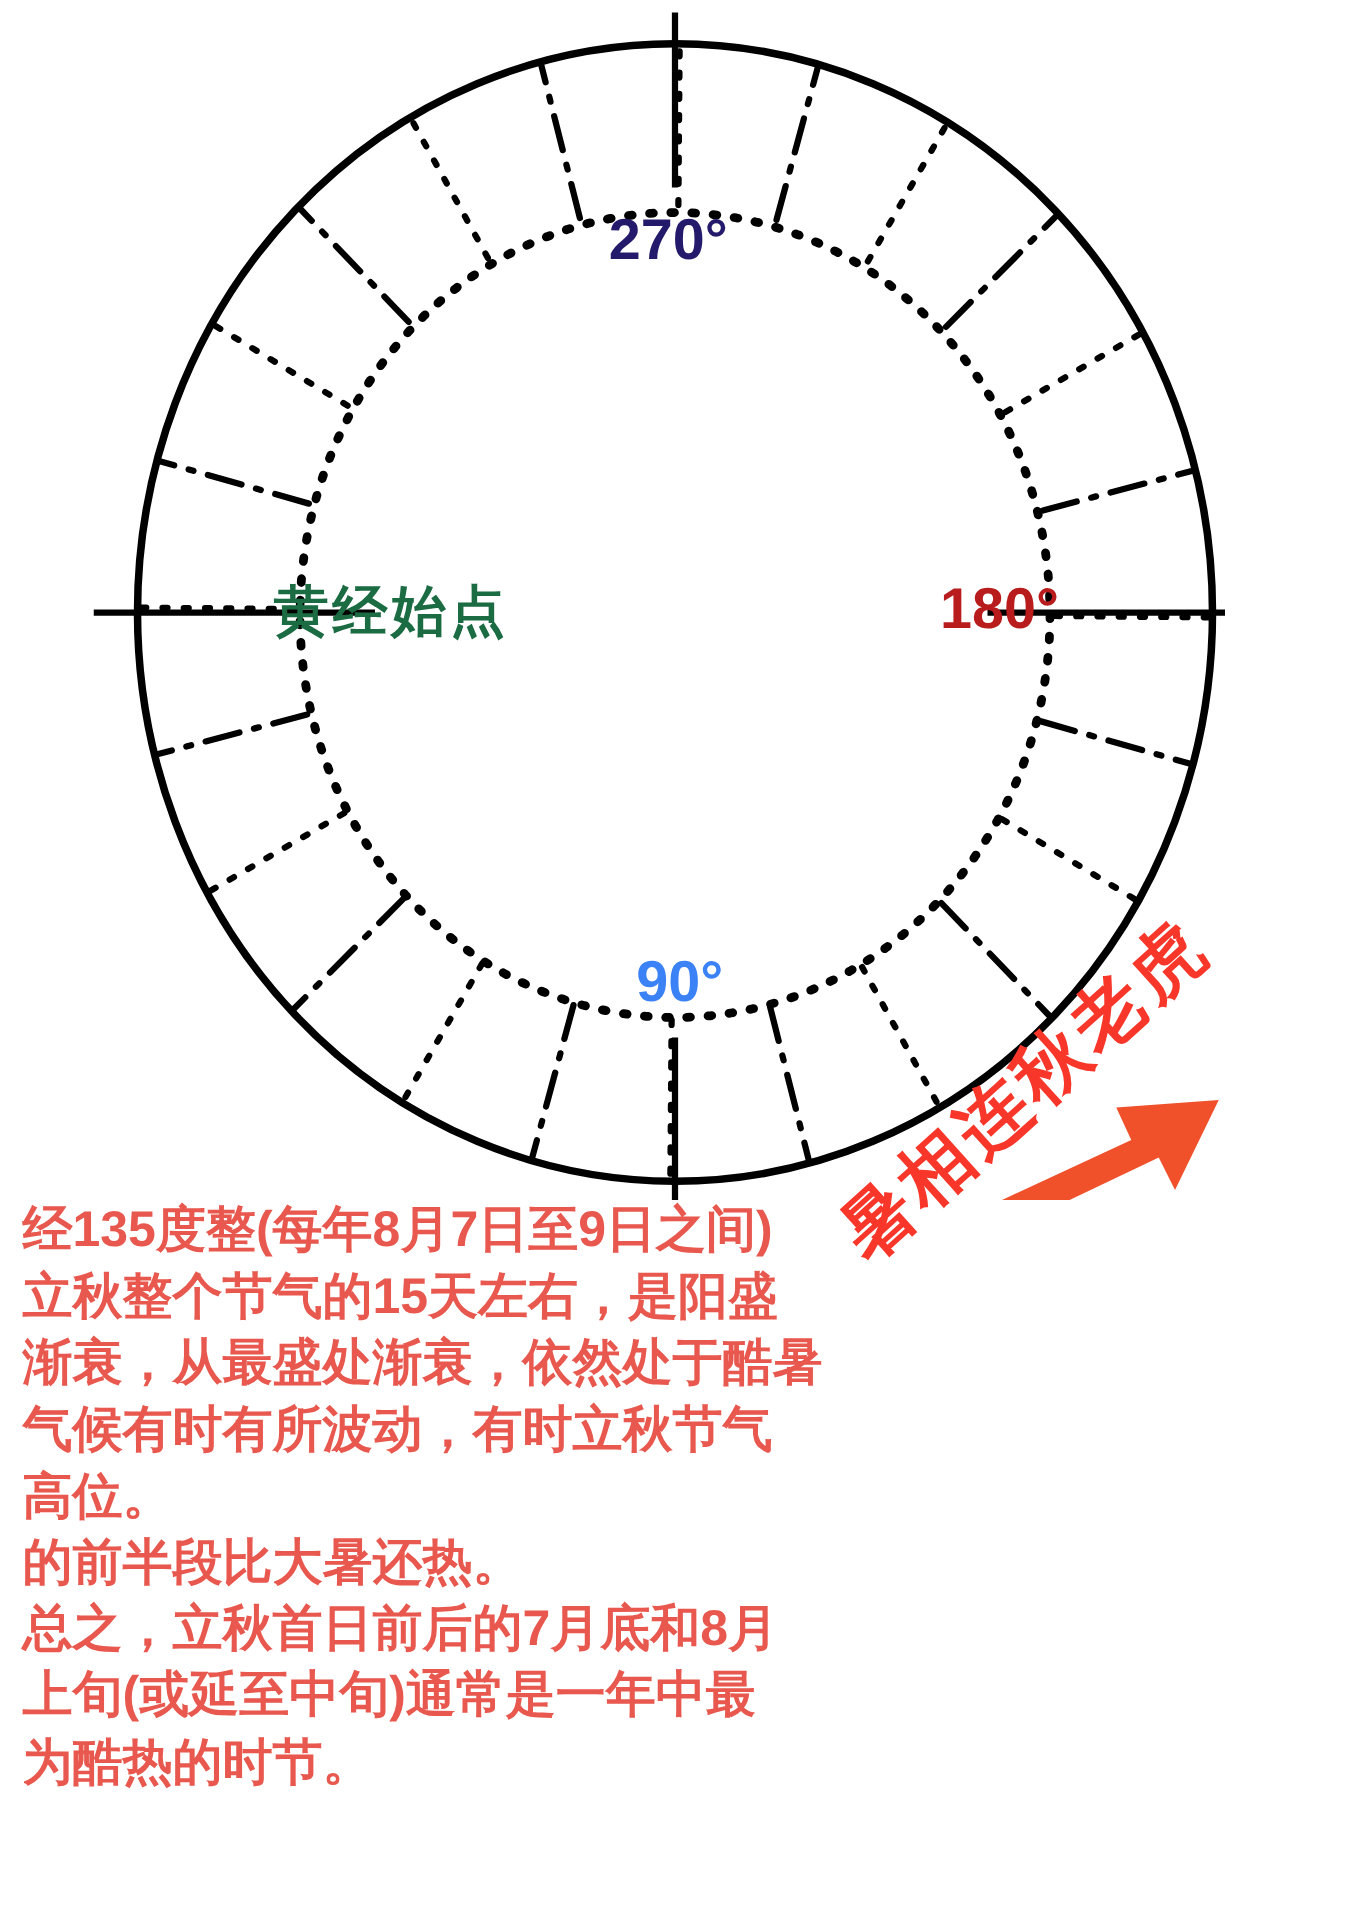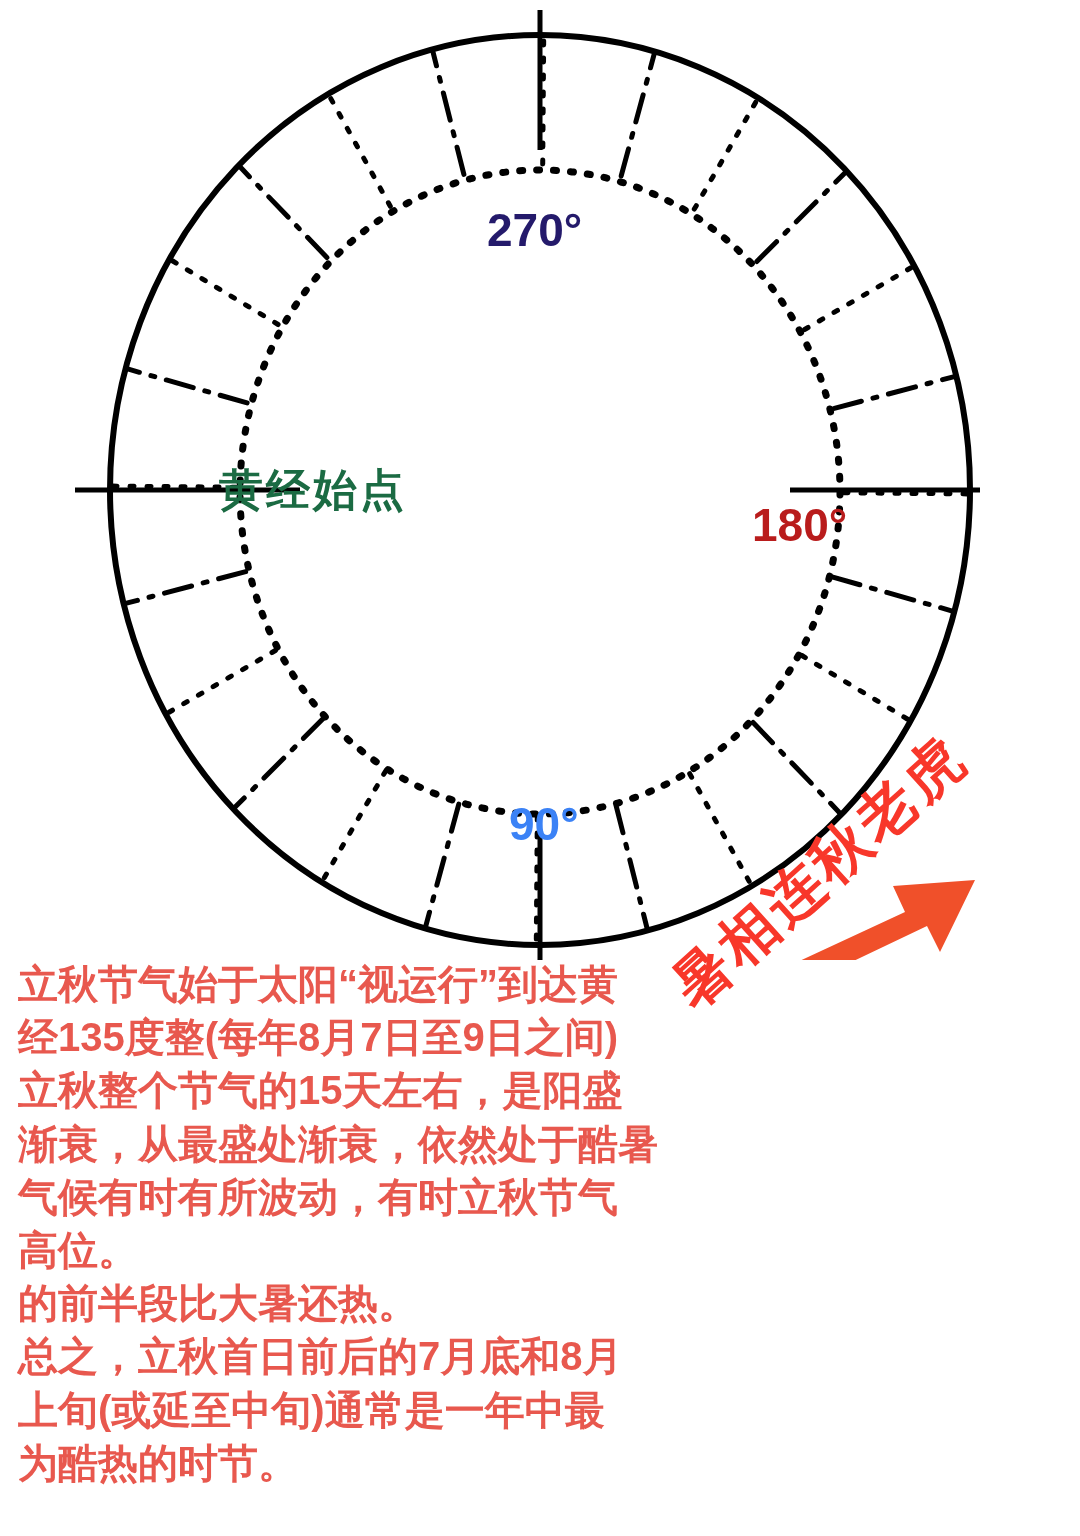--- a/index.html
+++ b/index.html
@@ -7,21 +7,21 @@
     width:1080px;height:1536px;position:relative;overflow:hidden;
     font-family:"Liberation Sans","DejaVu Sans",sans-serif;
   }
   #diagram{position:absolute;left:0;top:0;width:1080px;height:960px;}
   #diagram svg{position:absolute;left:0;top:0;}
 
   .lbl{position:absolute;white-space:nowrap;font-weight:700;
        transform-origin:50% 50%;line-height:1;}
   .term{font-size:43px;letter-spacing:2px;}
   .zodiac{font-size:31px;letter-spacing:3px;}
-  .deg{font-size:46px;font-weight:800;letter-spacing:0px;margin-top:39px;}
+  .deg{font-size:46px;font-weight:800;letter-spacing:0px;}
   .startpt{font-size:44px;font-weight:700;letter-spacing:3px;color:#1b6b43;}
 
   .redslogan{
     position:absolute;white-space:nowrap;color:#f8372a;
     font-size:58px;font-weight:800;letter-spacing:4px;
     transform-origin:0 0;
   }
 
   #bodytext{
     position:absolute;left:18px;top:958px;width:660px;
@@ -119,21 +119,20 @@
       <div class="lbl deg" style="color: #b91c1c; left: 752px; top: 463px;">180°</div>
       <div class="lbl deg" style="color: #3b82f6; left: 509px; top: 762px;">90°</div>
     </div>
 
   <div class="redslogan" style="left:655px;top:968px;transform:rotate(-42deg);">暑相连秋老虎</div>
 
   <div class="lbl startpt" style="left:219px;top:468px;">黄经始点</div>
 </div>
 
 <div id="bodytext" style="color: rgb(232, 88, 78);">
-    <p>立秋节气始于太阳“视运行”到达黄</p>
     <p>经135度整(每年8月7日至9日之间)</p>
     <p>立秋整个节气的15天左右，是阳盛</p>
     <p>渐衰，从最盛处渐衰，依然处于酷暑</p>
     <p>气候有时有所波动，有时立秋节气</p>
     <p>高位。</p>
     <p>的前半段比大暑还热。</p>
     <p>总之，立秋首日前后的7月底和8月</p>
     <p>上旬(或延至中旬)通常是一年中最</p>
     <p>为酷热的时节。</p>
   </div>

